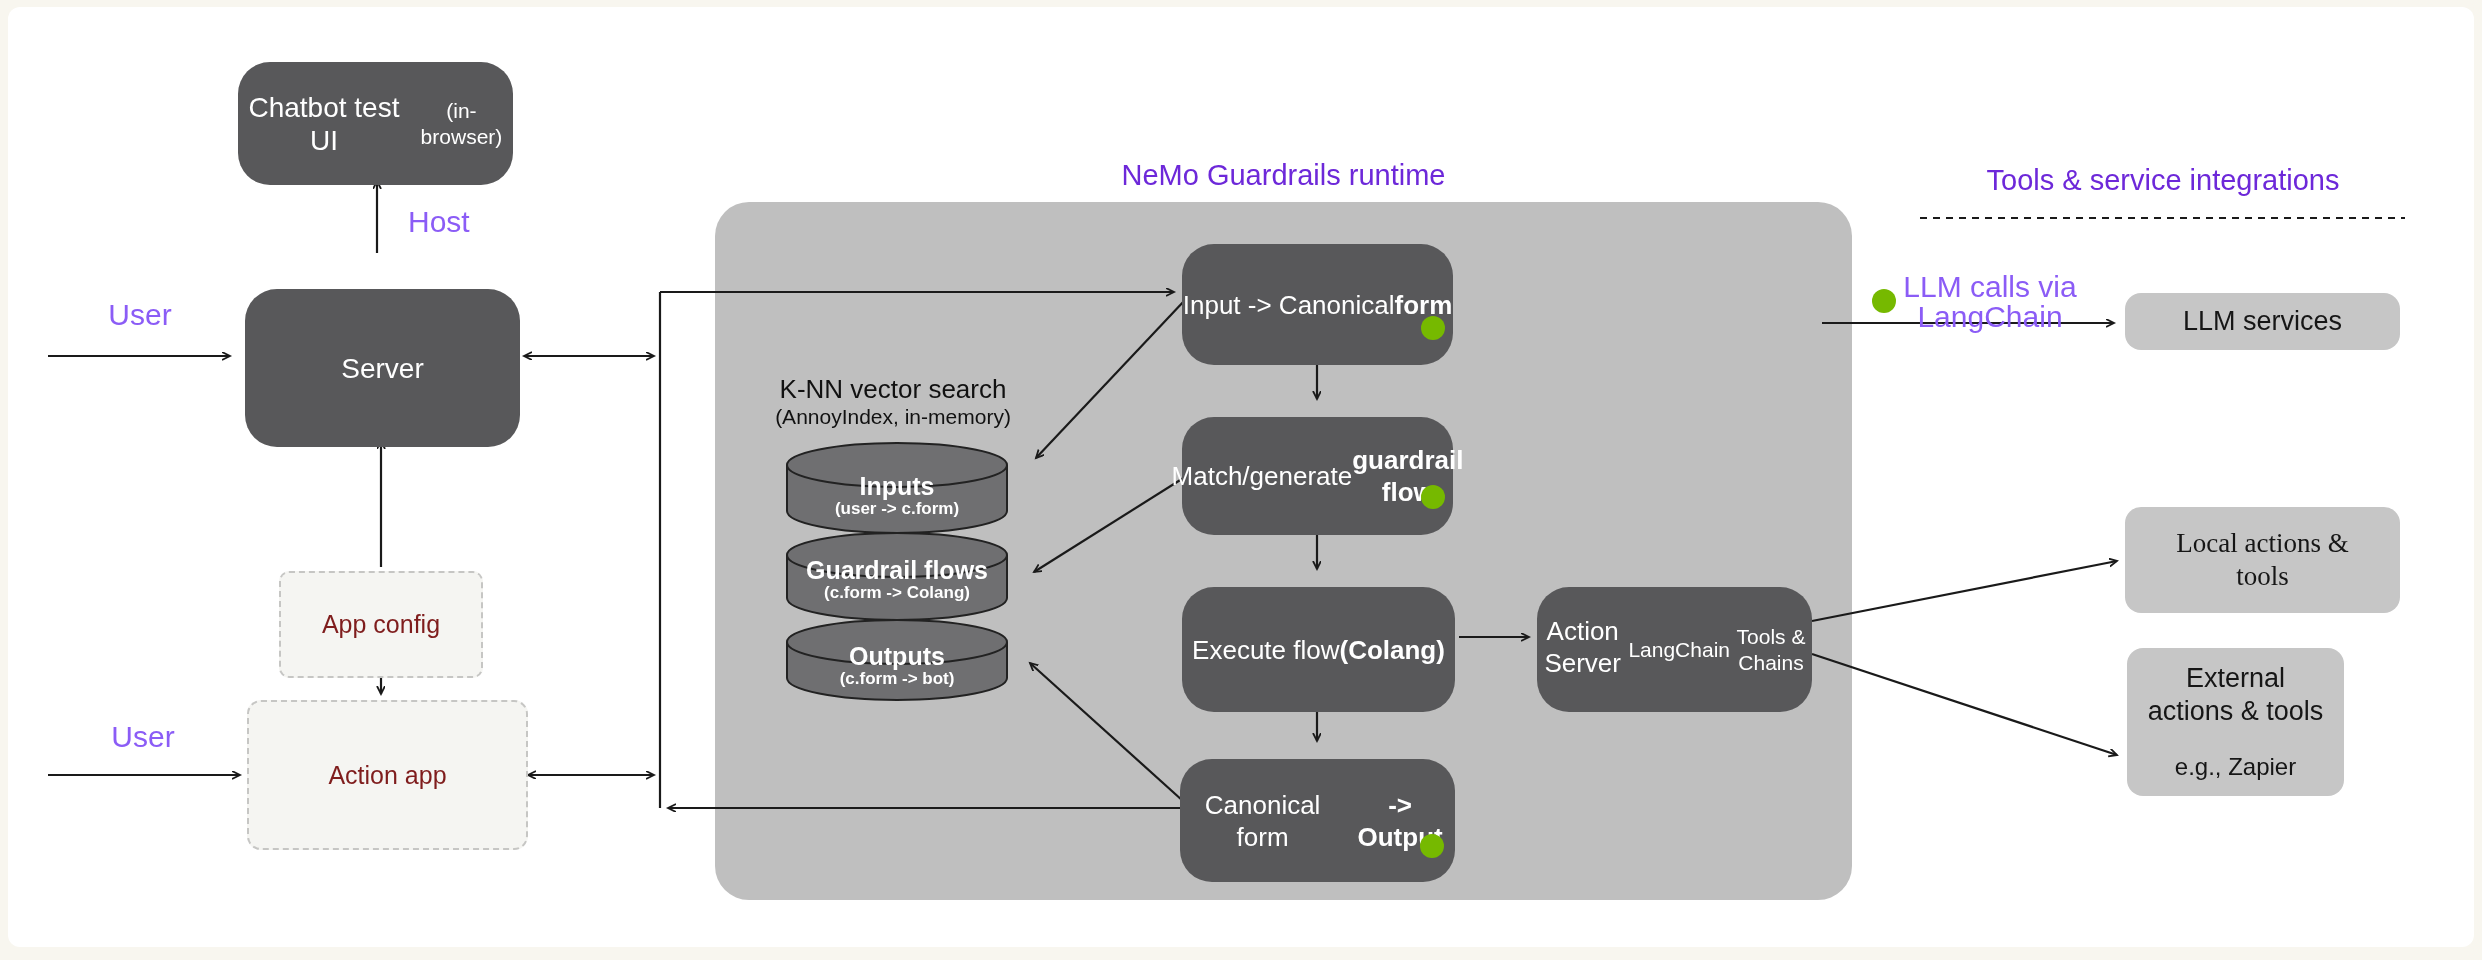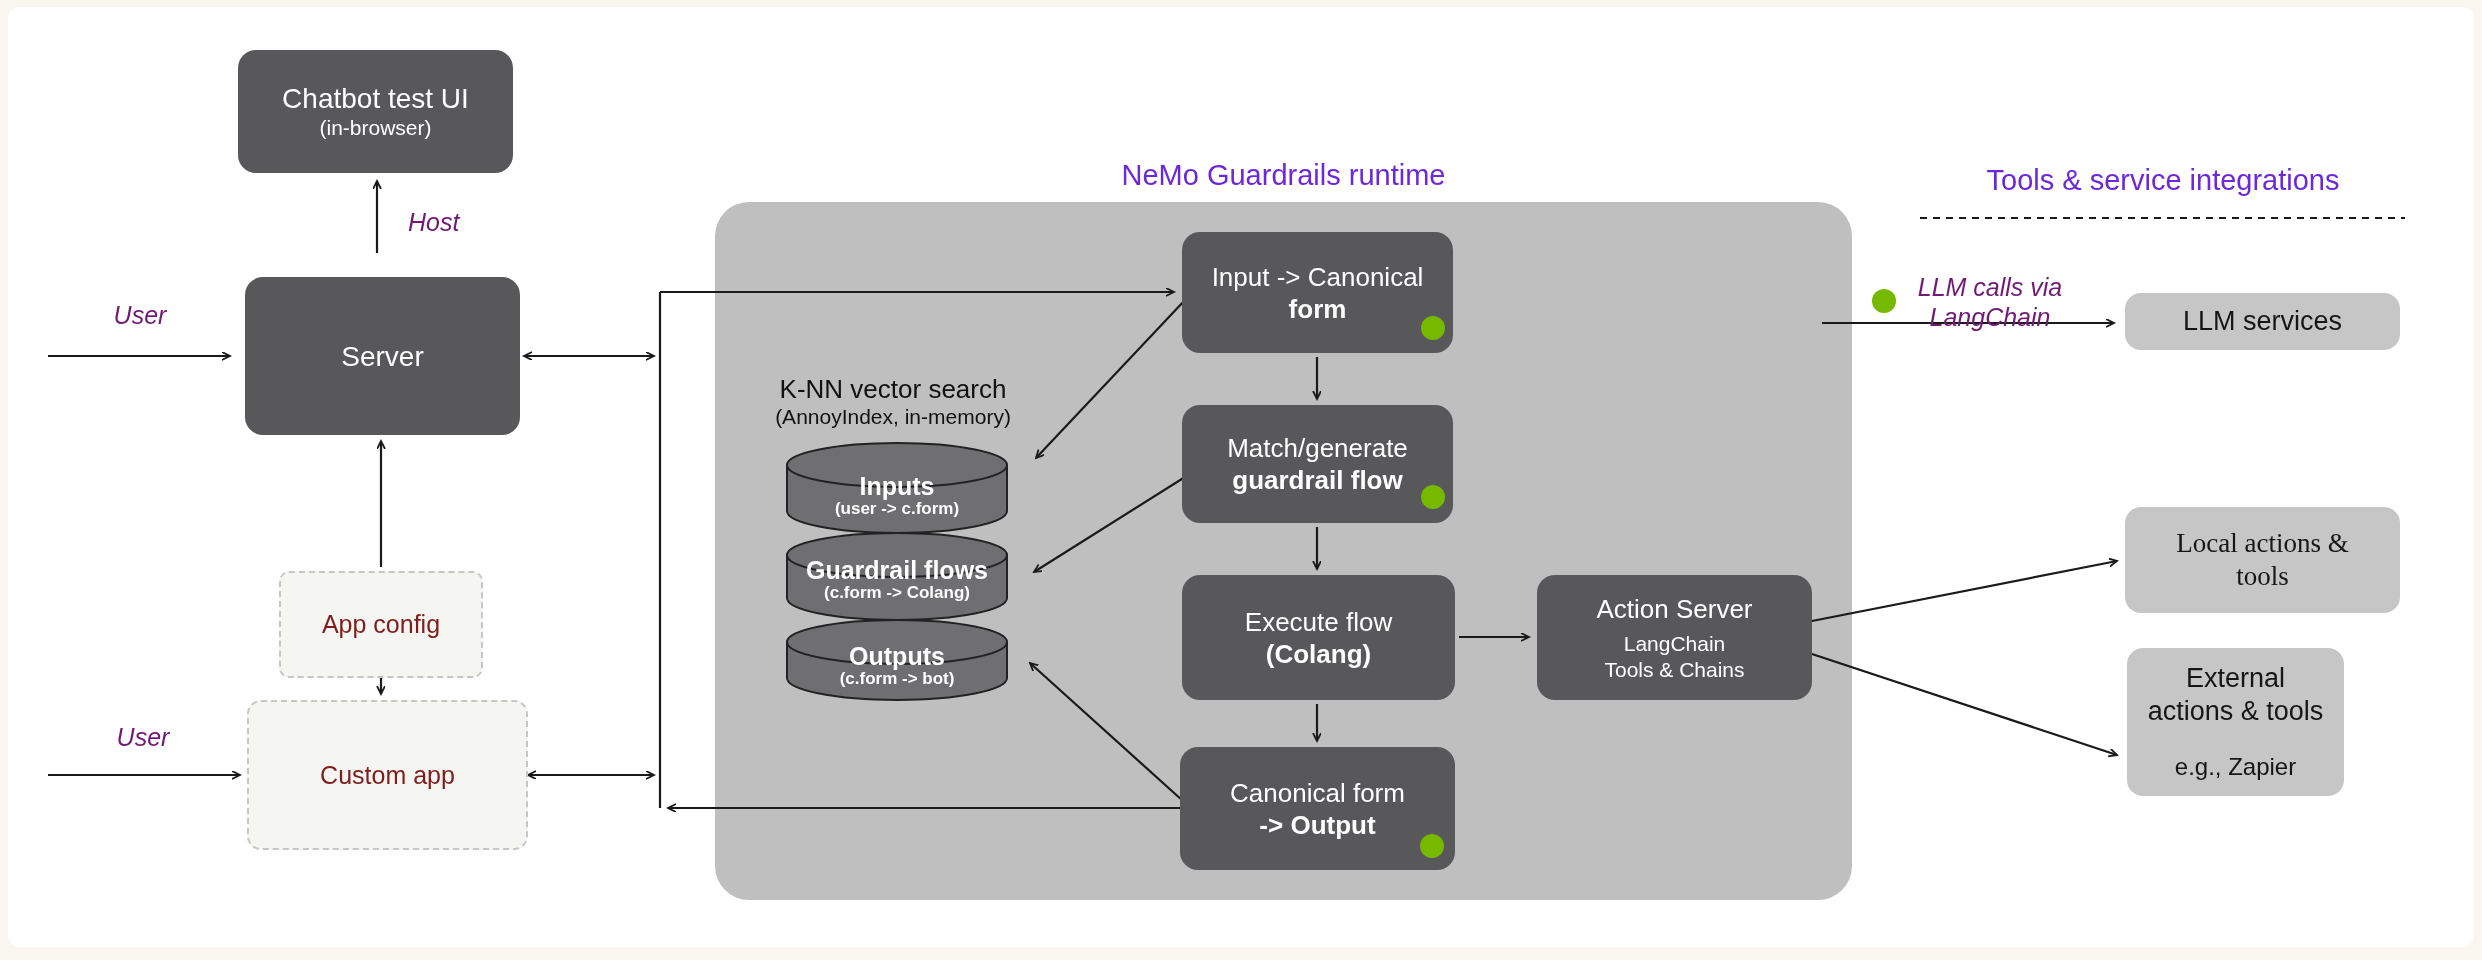--- a/index.html
+++ b/index.html
@@ -1,28 +1,28 @@
 <!DOCTYPE html>
 <html><head>
 <meta charset="utf-8">
 <style>
   html,body{margin:0;padding:0;}
   body{font-family:"Liberation Sans", sans-serif; background:#f8f6ef;}
   .page{position:relative;width:2482px;height:960px;background:#f8f6ef;overflow:hidden;}
   .canvas{position:absolute;left:8px;top:7px;width:2466px;height:940px;background:#ffffff;border-radius:12px;}
   .abs{position:absolute;box-sizing:border-box;}
   .runtime-container{background:#bfbfbf;border-radius:34px;}
-  .darkbox{background:#58585a;color:#ffffff;border-radius:18px;display:flex;flex-direction:column;align-items:center;justify-content:center;text-align:center;}
+  .darkbox{background:#58585a;color:#ffffff;border-radius:32px;display:flex;flex-direction:row;align-items:center;justify-content:center;text-align:center;margin-top:12px;}
   .darkbox .l1{font-size:26px;line-height:32px;font-weight:400;}
   .darkbox .l2{font-size:26px;line-height:32px;font-weight:700;}
   .bigtitle{font-size:28px;line-height:33px;color:#ffffff;}
   .sub{font-size:21px;line-height:26px;color:#ffffff;}
   .lightbox{background:#c6c6c6;color:#161616;border-radius:16px;display:flex;flex-direction:column;align-items:center;justify-content:center;text-align:right;font-size:27px;line-height:33px;}
   .dashedbox{background:#f5f5f2;border:2px dashed #c6c6c4;border-radius:12px;color:#7f1d1d;display:flex;align-items:center;justify-content:center;font-size:25px;}
-  .label{color:#701a75;font-size:25px;line-height:30px;font-style:italic;}
+  .label{color:#8b5cf6;font-size:30px;line-height:30px;}
   .header{color:#6d28d9;font-size:29px;line-height:34px;font-weight:400;}
   .center{text-align:center;}
   .dot{width:24px;height:24px;border-radius:50%;background:#76b900;position:absolute;}
   .cyltext{position:absolute;width:220px;color:#ffffff;text-align:center;font-weight:700;}
   .cyltext .c1{font-size:25px;line-height:24px;}
   .cyltext .c2{font-size:17px;line-height:22px;}
   .knn-title{font-size:26px;line-height:30px;color:#111;}
   .knn-sub{font-size:21px;line-height:26px;color:#111;}
   .note{font-size:24px;margin-top:22px;}
   svg.wires{position:absolute;left:0;top:0;z-index:2;}
@@ -88,21 +88,21 @@
     <div class="bigtitle">Server</div>
   </div>
 
   <div class="abs dashedbox z3" style="left:279px;top:571px;width:204px;height:107px;border-radius:10px;">
     <span>App config</span>
   </div>
 
   <div class="abs label center z3" style="left:93px;top:722px;width:100px;">User</div>
 
   <div class="abs dashedbox z3" style="left:247px;top:700px;width:281px;height:150px;border-radius:14px;">
-    <span>Custom app</span>
+    <span>Action app</span>
   </div>
 
   <div class="abs header center z3" style="left:715px;top:158px;width:1137px;">NeMo Guardrails runtime</div>
 
   <div class="abs center z3" style="left:743px;top:374px;width:300px;">
     <div class="knn-title">K-NN vector search</div>
     <div class="knn-sub">(AnnoyIndex, in-memory)</div>
   </div>
 
   <div class="cyltext z3 abs" style="left:787px;top:474px;">

